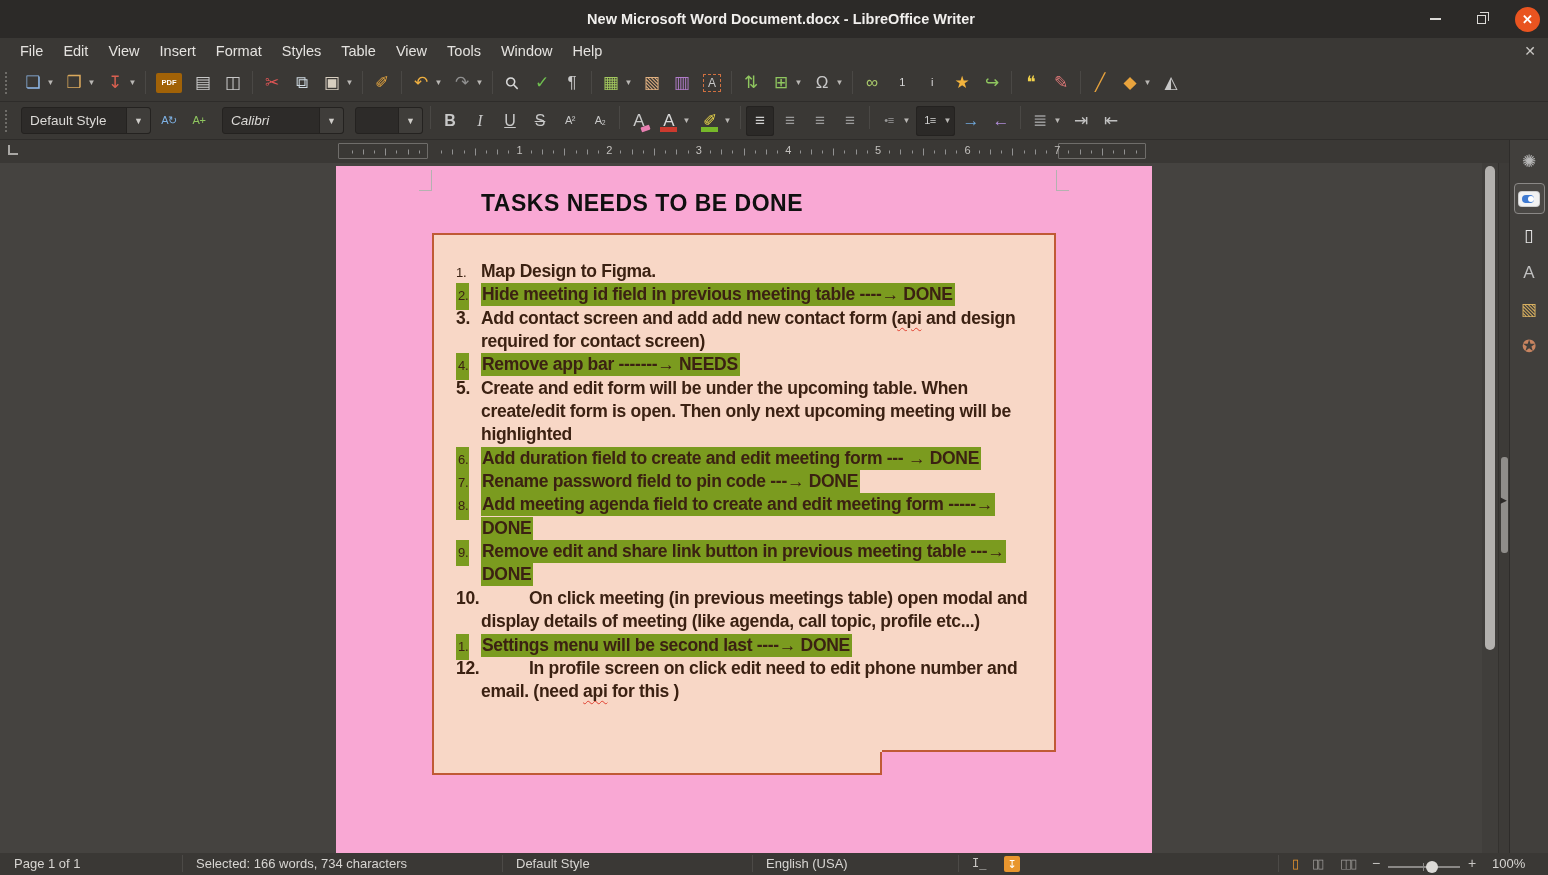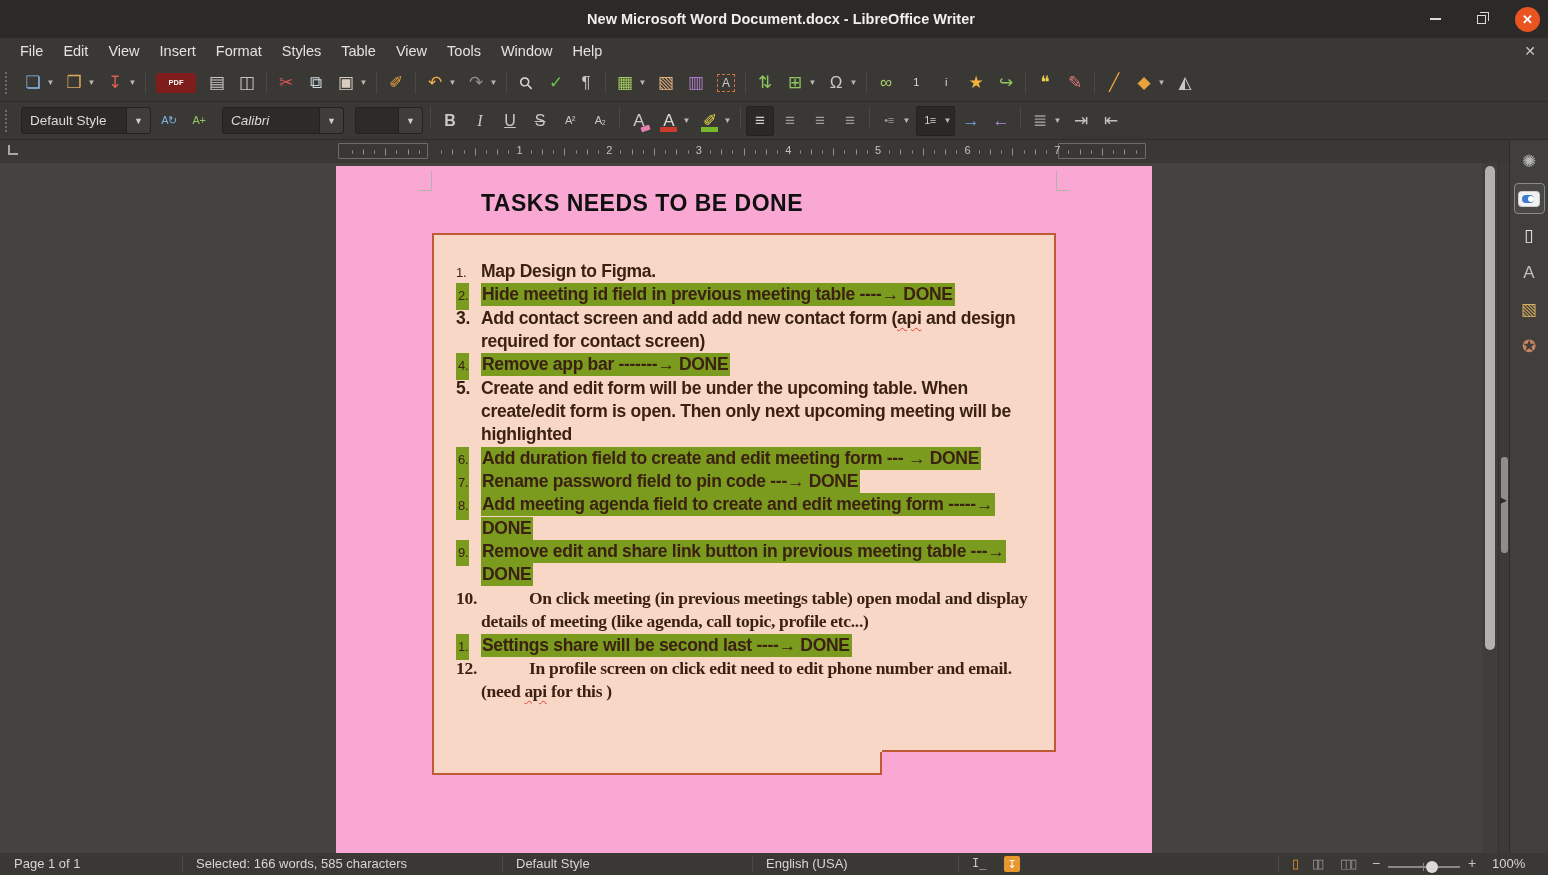--- a/index.html
+++ b/index.html
@@ -28,22 +28,22 @@
   .toolbar { position:absolute; left:0; width:100%; height:38px; background:#3a3835;
     display:flex; align-items:center; border-bottom:1px solid #2e2c2a; }
   .tb1 { top:64px; } .tb2 { top:102px; }
   .grip { width:7px; height:22px; border-left:2px dotted #6e6c68; margin:0 6px 0 5px; }
   .sep { width:1px; height:23px; background:#2a2927; border-right:1px solid #4a4845; margin:0 4px; }
   .tbn { display:flex; align-items:center; height:30px; padding:0 2px; border-radius:3px; margin:0 1px; }
   .tbn.pressed { background:#2b2927; box-shadow:inset 0 0 0 1px #242220; }
   .tbn .g { width:24px; height:24px; display:flex; align-items:center; justify-content:center;
     font-size:17px; line-height:1; position:relative; }
   .tbn .g.small { font-size:11px; letter-spacing:-0.5px; }
-  .tbn .g.pdf { font-size:7.5px; font-weight:bold; background:#7f1d1d; color:#fff !important;
-    width:40px; height:20px; border-radius:2px; margin:0 3px;text-align:right; }
+  .tbn .g.pdf { font-size:7.5px; font-weight:bold; background:#a16207; color:#fff !important;
+    width:26px; height:20px; border-radius:2px; margin:0 3px;text-align:right; }
   .tbn .g.rot { transform:rotate(-45deg); }
   .tbn .g.dashed { font-size:12px; width:18px; height:18px; border:1px dashed #d07040; margin:0 3px; }
   .tbn .g.fb { font-weight:bold; font-size:16px; }
   .tbn .g.fi { font-style:italic; font-family:"Liberation Serif",serif; font-size:16px; }
   .tbn .g.fu { text-decoration:underline; font-size:16px; }
   .tbn .g.fs { text-decoration:line-through; font-size:16px; }
   .tbn .g.eraser::after { content:""; position:absolute; right:1px; bottom:2px; width:9px; height:5px; background:#e87fb1; border-radius:1px; transform:rotate(-20deg); }
   .tbn .g.bar-red::after { content:""; position:absolute; left:3px; bottom:1px; width:17px; height:5px; background:#cc3a2e; }
   .tbn .g.bar-green::after { content:""; position:absolute; left:3px; bottom:1px; width:17px; height:5px; background:#76b82a; }
   .dd { width:11px; text-align:center; font-size:8px; color:#b9b7b4; }
@@ -69,21 +69,21 @@
   .cmark.r { left:720px; top:4px; border-left:1px solid #b4b2b0; border-bottom:1px solid #b4b2b0; }
   .doc-heading { position:absolute; left:145px; top:24px; font-size:23px; font-weight:bold; color:#101010; letter-spacing:0.5px; }
   .taskbox-main { position:absolute; left:96px; top:67px; width:624px; height:519px;
     background:var(--notebg); border:2px solid var(--noteborder); border-bottom:none; }
   .taskbox-ext { position:absolute; left:96px; top:586px; width:450px; height:23px;
     background:var(--notebg); border:2px solid var(--noteborder); border-top:none; }
   .taskbox-seg { position:absolute; left:546px; top:584px; width:174px; height:2px; background:var(--noteborder); }
   .tasklist { position:absolute; left:96px; top:67px; width:624px; padding:27px 4px 0 0; z-index:3; }
   .titem { position:relative; padding-left:49px; padding-right:4px; font-size:17.5px; font-weight:bold;
     color:var(--inktext); line-height:23.35px; letter-spacing:-0.3px; }
-  .titem.indent { text-indent:48px;font-family:Liberation Serif, serif; }
+  .titem.indent { text-indent:48px; }
   .tnum { position:absolute; left:24px; top:0; text-indent:0; font-weight:normal; font-size:13px; line-height:23.35px; padding-top:1px; }
   .tnum.nb { font-weight:bold; font-size:17.5px; padding-top:0; }
   .hl { background:var(--hlgreen); box-decoration-break:clone; -webkit-box-decoration-break:clone; padding:1px 2px 2px 1px; }
   .tnum.hl { padding:1px 1px 2px 2px; }
   .sp { text-decoration:underline wavy #e04030 1px; text-underline-offset:3px; }
   
   .vscroll { position:absolute; left:1482px; top:0; width:16px; height:100%; background:#403e3b; }
   .vthumb { position:absolute; left:3px; top:3px; width:10px; height:484px; background:#b3b1ae; border-radius:5px; }
   .splitter { position:absolute; left:1498px; top:0; width:11px; height:100%; background:#3d3b38; border-left:1px solid #34322f; }
   .sphandle { position:absolute; left:2px; top:294px; width:7px; height:96px; background:#8f8d8a; border-radius:3px; }
@@ -445,28 +445,28 @@
       <div class="cmark l"></div>
       <div class="cmark r"></div>
       <div class="doc-heading">TASKS NEEDS TO BE DONE</div>
       <div class="taskbox-main"></div>
       <div class="taskbox-ext"></div>
       <div class="taskbox-seg"></div>
       <div class="tasklist" id="tasklist">
           <div class="titem"><span class="tnum">1.</span><span class="">Map Design to Figma.</span></div>
           <div class="titem"><span class="tnum hl">2.</span><span class="hl">Hide meeting id field in previous meeting table ----→ DONE</span></div>
           <div class="titem"><span class="tnum nb">3.</span><span class="">Add contact screen and add add new contact form (</span><span class=" sp">api</span><span class=""> and design required for contact screen)</span></div>
-          <div class="titem"><span class="tnum hl">4.</span><span class="hl">Remove app bar -------→ DONE</span></div>
+          <div class="titem"><span class="tnum hl">4.</span><span class="hl">Remove app bar -------→ NEEDS</span></div>
           <div class="titem"><span class="tnum nb">5.</span><span class="">Create and edit form will be under the upcoming table. When create/edit form is open. Then only next upcoming meeting will be highlighted</span></div>
           <div class="titem"><span class="tnum hl">6.</span><span class="hl">Add duration field to create and edit meeting form  --- → DONE</span></div>
           <div class="titem"><span class="tnum hl">7.</span><span class="hl">Rename password field to pin code ---→ DONE</span></div>
           <div class="titem"><span class="tnum hl">8.</span><span class="hl">Add meeting agenda field to create and edit meeting form -----→ DONE</span></div>
           <div class="titem"><span class="tnum hl">9.</span><span class="hl">Remove edit and share link button in previous meeting table ---→ DONE</span></div>
           <div class="titem indent"><span class="tnum nb">10.</span><span class="">On click meeting (in previous meetings table) open modal and display details of meeting (like agenda, call topic, profile etc...)</span></div>
-          <div class="titem"><span class="tnum hl">1.</span><span class="hl">Settings share will be second last ----→ DONE</span></div>
+          <div class="titem"><span class="tnum hl">1.</span><span class="hl">Settings menu will be second last ----→ DONE</span></div>
           <div class="titem indent"><span class="tnum nb">12.</span><span class="">In profile screen on click edit need to edit phone number and email. (need </span><span class=" sp">api</span><span class=""> for this )</span></div>
         </div>
     </div>
     <div class="vscroll">
       <div class="vthumb"></div>
     </div>
     <div class="splitter">
       <div class="sphandle"></div>
       <div class="sparrow">▶</div>
     </div>
@@ -489,21 +489,21 @@
         <span style="color: rgb(216, 176, 96);">▧</span>
       </div>
       <div class="stab">
         <span style="color: rgb(200, 132, 96);">✪</span>
       </div>
     </div>
 
   <div class="statusbar">
     <span class="sb" style="left:14px">Page 1 of 1</span>
     <div class="sbsep" style="left:182px"></div>
-    <span class="sb" style="left:196px">Selected: 166 words, 585 characters</span>
+    <span class="sb" style="left:196px">Selected: 166 words, 734 characters</span>
     <div class="sbsep" style="left:502px"></div>
     <span class="sb" style="left:516px">Default Style</span>
     <div class="sbsep" style="left:752px"></div>
     <span class="sb" style="left:766px">English (USA)</span>
     <div class="sbsep" style="left:958px"></div>
     <span class="sb sb-ins" style="left:972px">I_</span>
     <span class="sb sb-save" style="left:1004px">↧</span>
     <div class="sbsep" style="left:1278px"></div>
     <span class="sb viewbtn active" style="left:1292px">▯</span>
     <span class="sb viewbtn" style="left:1312px">▯▯</span>

